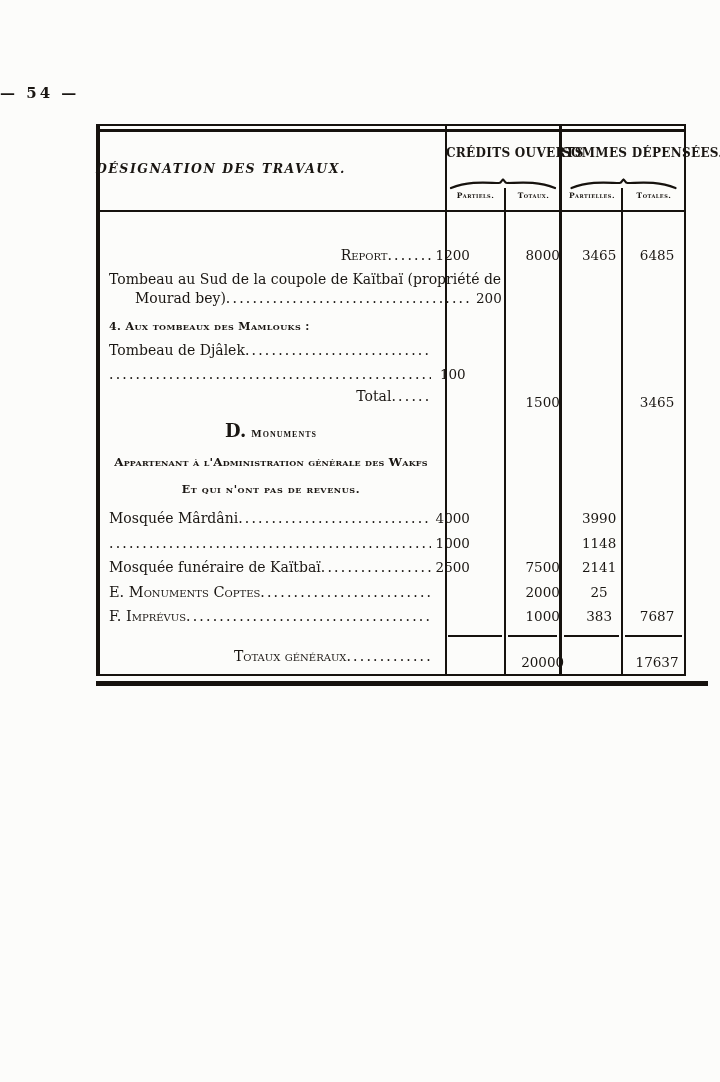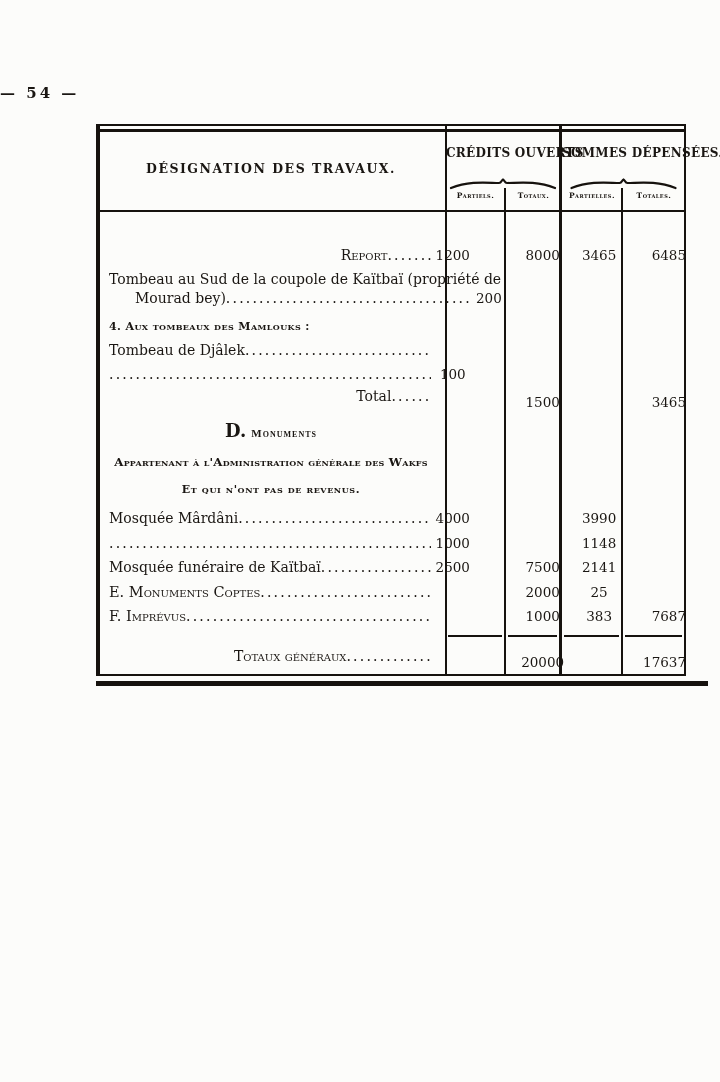--- a/index.html
+++ b/index.html
@@ -19,41 +19,41 @@
   .vl1{left:349px;top:0;bottom:0;width:2px;}
   .vlg{left:463px;top:0;bottom:0;width:3px;}
   .vs1{left:408px;top:64px;bottom:0;width:2px;}
   .vs2{left:525px;top:64px;bottom:0;width:2px;}
   .sum1{top:511px;left:352px;width:54px;height:2px;}
   .sum2{top:511px;left:412px;width:49px;height:2px;}
   .sum3{top:511px;left:468px;width:55px;height:2px;}
   .sum4{top:511px;left:529px;width:57px;height:2px;}
   .bottom-rule{position:absolute;left:96px;top:681px;width:612px;height:5px;background:#16120e;}
   
-  .h-des{position:absolute;top:37px;left:0;width:350px;text-align:center;
-         font-weight:bold;font-size:12.5px;letter-spacing:1.5px;}
+  .h-des{position:absolute;top:37px;left:0;width:350px;text-align:left;
+         font-weight:bold;font-size:12.5px;letter-spacing:1.5px;font-style:italic;}
   .h-g{position:absolute;top:22px;text-align:center;font-weight:bold;font-size:12px;letter-spacing:.3px;white-space:nowrap;}
   .h-g1{left:350px;width:116px;}
   .h-g2{left:466px;width:124px;}
   .brace{position:absolute;top:53px;height:13px;}
   .br1{left:352px;width:110px;}
   .br2{left:468px;width:119px;}
   .sh{position:absolute;top:67px;text-align:center;font-weight:bold;font-size:7.5px;
       font-variant:small-caps;letter-spacing:.5px;white-space:nowrap;}
   .sh1{left:350px;width:59px;}
   .sh2{left:409px;width:57px;}
   .sh3{left:466px;width:60px;}
   .sh4{left:526px;width:64px;}
   
   .row{position:absolute;left:0;width:590px;display:flex;font-size:14px;line-height:19px;}
   .des{width:350px;padding-left:13px;padding-right:3px;box-sizing:border-box;
        display:flex;align-items:baseline;min-width:0;}
   .des-block{width:378px;padding-left:13px;padding-right:3px;box-sizing:border-box;}
   .v{text-align:center;font-size:13.5px;white-space:nowrap;}
-  .c1{width:38px;}.c2{width:57px;margin-left:44px;}.c3{width:60px;}.c4{width:60px;text-align:right;}
+  .c1{width:38px;}.c2{width:57px;margin-left:44px;}.c3{width:60px;}.c4{width:60px;}
   .vlow{padding-top:6px;}
   .sp{flex:1;}
   .lbl{white-space:nowrap;}
   .sc{font-variant:small-caps;}
   .dots{overflow:hidden;white-space:nowrap;letter-spacing:2.2px;min-width:0;}
   .dfill{flex:1;}
   .d46{flex:0 0 44px;}
   .d42{flex:0 0 40px;}
   .d85{flex:0 0 85px;}
   .rowtwo{align-items:flex-end;}

